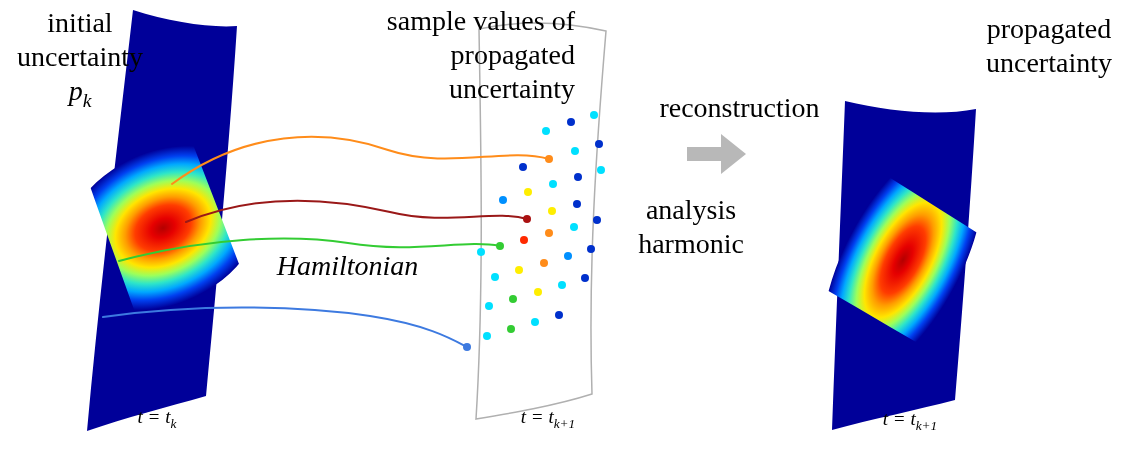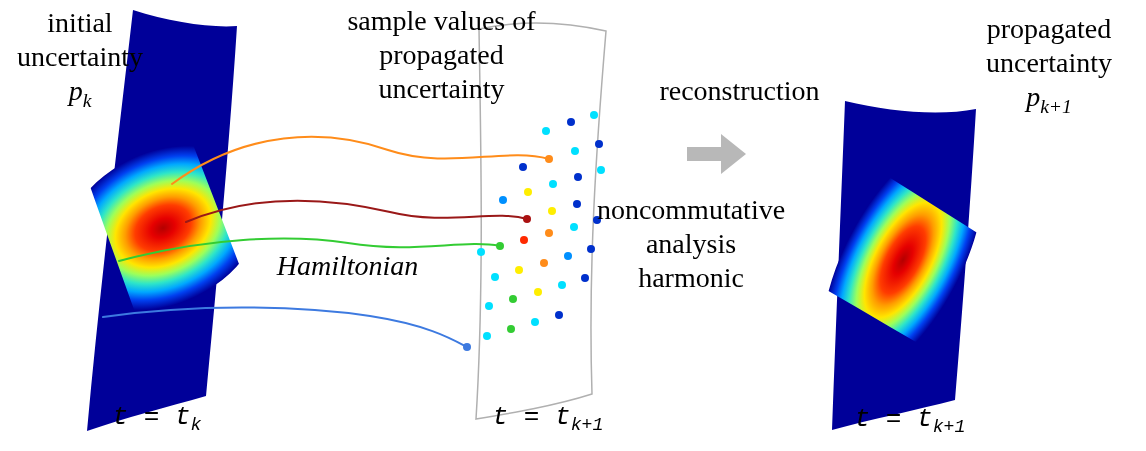--- a/index.html
+++ b/index.html
@@ -15,21 +15,21 @@
   .canvas > svg { position: absolute; left: 0; top: 0; }
   .label {
     position: absolute;
     text-align: center;
     font-size: 28px;
     line-height: 34px;
     white-space: nowrap;
   }
   .math { font-style: italic; }
   sub { font-size: 70%; }
-  .time { font-size: 26px; font-family: Liberation Mono, monospace; }
+  .time { font-size: 19px; }
 </style>
 </head>
 <body>
 
 <div class="canvas">
 
   <svg id="diagram-svg" width="1146" height="451" viewBox="0 0 1146 451">
       <defs>
         <radialGradient id="jet" cx="50%" cy="50%" r="50%">
           <stop offset="0%" stop-color="#b40000"></stop>
@@ -97,44 +97,42 @@
       <circle cx="559" cy="315" r="4" fill="#0030cc"></circle>
       <polygon points="687,147 721,147 721,134 746,154 721,174 721,161 687,161" fill="#b8b8b8"></polygon>
     </svg>
 
   <div class="label" style="left:0px; top:6px; width:160px;">
     <div>initial</div>
     <div>uncertainty</div>
     <div><span class="math">p</span><sub class="math">k</sub></div>
   </div>
 
-  <div class="label" style="left:324px; top:4px; width:235px;">
+  <div class="label" style="left:340px; top:4px; width:235px;text-align:right;">
     <div>sample values of</div>
     <div>propagated</div>
     <div>uncertainty</div>
   </div>
 
   <div class="label" style="left:255px; top:249px; width:185px;font-style:italic;">
     <div>Hamiltonian</div>
   </div>
 
-  <div class="label" style="left:622px; top:74px; width:235px;">
+  <div class="label" style="left:622px; top:91px; width:235px;">
     <div>reconstruction</div>
   </div>
 
   <div class="label" style="left:576px; top:193px; width:230px;">
-    <div>noncommutative</div>
     <div>analysis</div>
     <div>harmonic</div>
   </div>
 
   <div class="label" style="left:952px; top:12px; width:194px;">
     <div>propagated</div>
     <div>uncertainty</div>
-    <div><span class="math">p</span><sub class="math">k+1</sub></div>
   </div>
 
   <div class="label time" style="left:92px; top:400px; width:130px;">
     <span class="math">t = t</span><sub class="math">k</sub>
   </div>
 
   <div class="label time" style="left:478px; top:400px; width:140px;">
     <span class="math">t = t</span><sub class="math">k+1</sub>
   </div>
 

